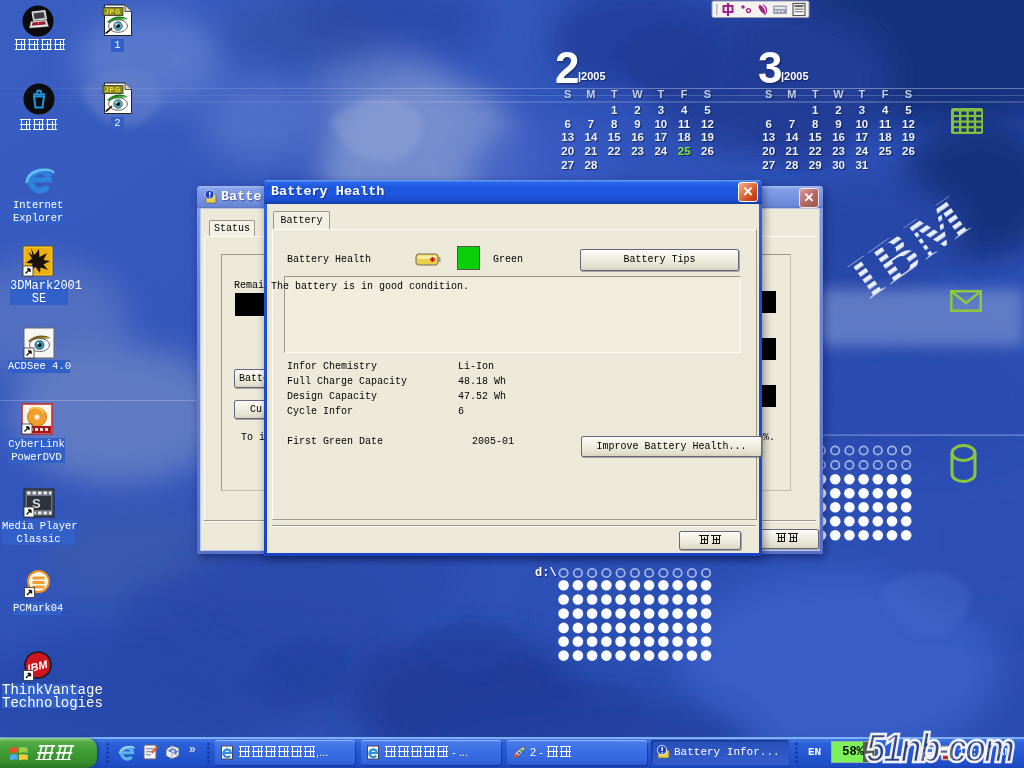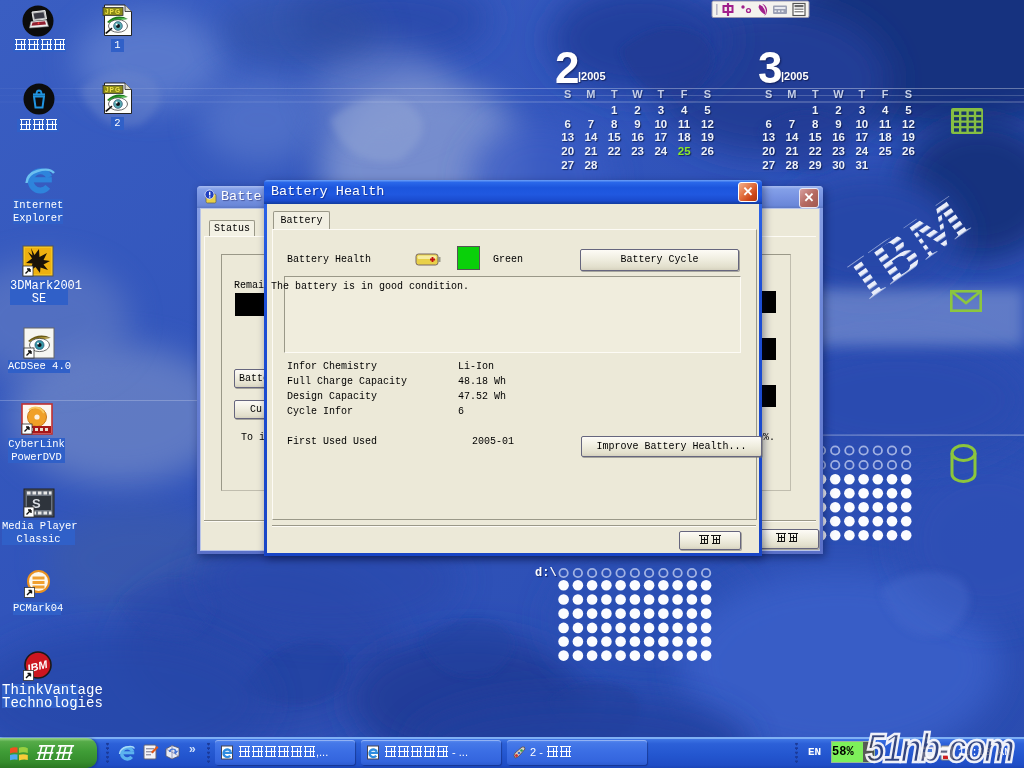--- a/index.html
+++ b/index.html
@@ -27,21 +27,21 @@
 .bignum{font-size:44px;font-weight:bold;line-height:1;text-shadow:1px 1px 2px rgba(0,0,30,.5)}
 .yr{font-size:11px;font-weight:bold;text-shadow:1px 1px 1px rgba(0,0,30,.5)}
 .crow{position:absolute;display:flex}
 .crow span{display:inline-block;width:23.3px;text-align:center;font-size:11.5px;font-weight:bold;color:#eef2fa;text-shadow:1px 1px 1px rgba(10,20,60,.75)}
 .crow.hdr span{color:#c4cfe8;font-size:11px;text-shadow:1px 1px 1px rgba(10,20,60,.5)}
 
 .dlg{position:absolute;box-shadow:2px 3px 8px rgba(0,10,50,.45)}
 .tbar{position:absolute;left:0;top:0;right:0;height:24px;border-radius:4px 4px 0 0;
 background:linear-gradient(180deg,#6ea2f8 0%,#2a68ea 10%,#1c55dd 32%,#2058e0 60%,#1a4bce 86%,#123c9e 100%);}
 .tbar.inact{background:linear-gradient(180deg,#a8bcf0 0%,#84a0e8 14%,#7893e2 50%,#6a87d8 88%,#5c78c4 100%)}
-.ttext{position:absolute;left:6px;top:3.5px;color:#fff;font-family:"Liberation Mono",monospace;font-weight:normal;font-size:13.5px;letter-spacing:0px;text-shadow:1px 1px 1px rgba(0,0,60,.4)}
+.ttext{position:absolute;left:6px;top:3.5px;color:#fff;font-family:"Liberation Mono",monospace;font-weight:bold;font-size:13.5px;letter-spacing:0px;text-shadow:1px 1px 1px rgba(0,0,60,.4)}
 .xbtn{position:absolute;width:20px;height:20px;top:2px;border-radius:3px;border:1px solid #fff;
 background:linear-gradient(135deg,#f4b08c 0%,#e2703f 45%,#cc4518 75%,#b03a10 100%);color:#fff;text-align:center;line-height:18px;font-size:13px;font-weight:bold}
 .xbtn.inact{background:linear-gradient(135deg,#d8a0a0 0%,#b66a62 50%,#a05850 100%);border-color:#e8e8f4}
 .dbody{position:absolute;background:#ece9d8}
 .btn{position:absolute;overflow:hidden;background:linear-gradient(180deg,#fdfbf6 0%,#f0eee0 45%,#e2dfcc 85%,#d6d2bf 100%);border:1px solid #66667e;border-radius:2px;box-shadow:1px 1px 0 rgba(110,110,110,.55);text-align:center;font-family:"Liberation Mono",monospace;font-size:10px;color:#000}
 .mono{font-family:"Liberation Mono",monospace;font-size:10px;color:#000}
 .tbtn{position:absolute;top:3px;height:25px;border-radius:3px;background:linear-gradient(180deg,#5a8cf0 0%,#4679e8 12%,#3b6ee4 45%,#3465de 85%,#2d5bd0 100%);box-shadow:inset 0 1px 0 rgba(255,255,255,.35),1px 1px 1px rgba(0,0,40,.3);color:#fff;font-size:11px;line-height:25px;white-space:nowrap;overflow:hidden}
 .tbtn.prs{background:linear-gradient(180deg,#2850b8 0%,#2e57c4 50%,#3560cc 100%);box-shadow:inset 1px 1px 2px rgba(0,0,50,.5)}
 .grip{width:4px;height:21px;background:radial-gradient(circle 1.3px at 1.5px 2px,#1a3a9a 1.2px,transparent 1.3px) 0 0/4px 4.4px repeat-y}
 
@@ -591,32 +591,32 @@
 <div class="abs" style="left:8px;top:49px;width:485px;height:291px;border:1px solid #9a9888;border-top-color:#fdfbf5;border-left-color:#fdfbf5;background:#ece9d8"></div>
 <div class="mono abs" style="left:23px;top:74px">Battery Health</div>
 <svg class="abs" style="left:151px;top:71px" width="27" height="16">
 <rect x="1" y="3" width="22" height="11" rx="2.5" fill="#e8d048" stroke="#766" stroke-width="1"></rect>
 <rect x="2.5" y="4.5" width="19" height="3.5" rx="1.5" fill="#f6eda0"></rect>
 <rect x="23" y="6" width="2.5" height="5" fill="#998"></rect>
 <path d="M17.5 6 L17.5 11 M15 8.5 L20 8.5" stroke="#c01010" stroke-width="1.8"></path>
 </svg>
 <div class="abs" style="left:193px;top:66px;width:23px;height:24px;background:#0ad00a;border:1px solid #555"></div>
 <div class="mono abs" style="left:229px;top:74px">Green</div>
-<div class="btn" style="left:316px;top:69px;width:159px;height:22px;line-height:20px">Battery Cycle</div>
+<div class="btn" style="left:316px;top:69px;width:159px;height:22px;line-height:20px">Battery Tips</div>
 <div class="abs" style="left:20px;top:96px;width:457px;height:77px;background:#f0eddd;border:1px solid #9a9888;border-bottom-color:#fdfbf5;border-right-color:#fdfbf5"></div>
 <div class="mono abs" style="left:7px;top:101px">The battery is in good condition.</div>
 <div class="mono abs" style="left:23px;top:181px">Infor Chemistry</div>
       <div class="mono abs" style="left:194px;top:181px">Li-Ion</div>
 <div class="mono abs" style="left:23px;top:196px">Full Charge Capacity</div>
       <div class="mono abs" style="left:194px;top:196px">48.18 Wh</div>
 <div class="mono abs" style="left:23px;top:211px">Design Capacity</div>
       <div class="mono abs" style="left:194px;top:211px">47.52 Wh</div>
 <div class="mono abs" style="left:23px;top:226px">Cycle Infor</div>
       <div class="mono abs" style="left:194px;top:226px">6</div>
-<div class="mono abs" style="left:23px;top:256px">First Used Used</div>
+<div class="mono abs" style="left:23px;top:256px">First Green Date</div>
       <div class="mono abs" style="left:208px;top:256px">2005-01</div>
 <div class="btn" style="left:317px;top:256px;width:181px;height:21px;line-height:19px">Improve Battery Health...</div>
 <div class="abs" style="left:8px;top:345px;width:484px;height:2px;border-top:1px solid #9a9888;border-bottom:1px solid #fdfbf5"></div>
 <div class="btn" style="left:415px;top:351px;width:62px;height:19px;line-height:17px"><i class="zhb"></i><i class="zhb"></i></div>
 </div>
 
 <div class="abs" id="tbar" style="left:0;top:737px;width:1024px;height:31px;background:linear-gradient(180deg,#6296ee 0%,#3d74e4 8%,#2c60d8 22%,#2457d0 55%,#1f4dc6 90%,#1a45b8 100%)">
 <div class="abs" style="left:0;top:0;width:1024px;height:1.5px;background:#7fb0f4"></div>
 <div class="abs" style="left:0;top:1px;width:97px;height:30px;border-radius:0 10px 10px 0;background:linear-gradient(180deg,#98d488 0%,#55ab48 12%,#3f9c36 45%,#358c2c 80%,#2a7822 100%);box-shadow:1px 0 3px rgba(0,0,30,.4)">
 <svg class="abs" style="left:9px;top:6px" width="20" height="19" viewBox="0 0 20 19">
@@ -656,23 +656,29 @@
           <rect x="1.5" y="1" width="11" height="13" fill="#fff" stroke="#445"></rect>
           <path d="M10.8 6.8 A 3.8 3.8 0 1 0 10.2 10.8" fill="none" stroke="#2e8ce0" stroke-width="2.4"></path>
           <rect x="3.8" y="6.8" width="8.4" height="2.2" fill="#2e8ce0"></rect>
         </svg><span style="vertical-align:1px"><i class="zh"></i><i class="zh"></i><i class="zh"></i><i class="zh"></i><i class="zh"></i> - ...</span></div>
 <div class="tbtn" style="left:507px;width:140px"><svg width="15" height="15" style="margin:0 3px 0 5px;vertical-align:-3px">
           <path d="M3 13 Q1 10 3 8 L10 2 Q13 1 13 4 L7 11 Q5 13 3 13 Z" fill="#d8d4c8" stroke="#544" stroke-width="0.8"></path>
           <circle cx="4.5" cy="10.5" r="1.5" fill="#d03030"></circle>
           <circle cx="7" cy="8" r="1.3" fill="#3868d0"></circle>
           <circle cx="9.5" cy="5.5" r="1.3" fill="#30a040"></circle>
         </svg><span style="vertical-align:1px">2 - <i class="zh"></i><i class="zh"></i></span></div>
+<div class="tbtn prs" style="left:651px;width:138px"><svg width="15" height="15" style="margin:0 3px 0 5px;vertical-align:-3px">
+          <rect x="2" y="6" width="11" height="8" rx="1.5" fill="#e8d048" stroke="#665" stroke-width="0.8"></rect>
+          <circle cx="6" cy="6" r="4.6" fill="#2040c0" stroke="#fff" stroke-width="0.8"></circle>
+          <rect x="5.4" y="3" width="1.4" height="4" fill="#fff"></rect>
+          <rect x="5.4" y="8" width="1.4" height="1.4" fill="#fff"></rect>
+        </svg><span style="font-family:'Liberation Mono',monospace;font-size:11px;vertical-align:1px">Battery Infor...</span></div>
 <div class="abs grip" style="left:795px;top:5px"></div>
 <div class="abs" style="left:808px;top:9px;color:#fff;font-size:11px;font-family:'Liberation Mono',monospace;font-weight:bold">EN</div>
-<div class="abs" style="left:831px;top:4px;width:44px;height:22px;background:linear-gradient(90deg,#7df05a 0%,#7df05a 74%,#5a5f5a 74%,#4a4f4a 100%);border:1px solid #9ab49a;color:#000;font-size:12px;font-weight:bold;text-align:left;line-height:20px;font-family:'Liberation Mono',monospace">58%</div>
+<div class="abs" style="left:831px;top:4px;width:44px;height:22px;background:linear-gradient(90deg,#7df05a 0%,#7df05a 74%,#5a5f5a 74%,#4a4f4a 100%);border:1px solid #9ab49a;color:#000;font-size:12px;font-weight:bold;text-align:center;line-height:20px;font-family:'Liberation Mono',monospace">58%</div>
 <svg class="abs" style="left:920px;top:8px" width="16" height="16">
         <rect x="1" y="2" width="13" height="12" rx="1" fill="#e8ecf8" stroke="#99b"></rect>
         <rect x="3" y="4" width="9" height="3" fill="#4878d8"></rect>
       </svg>
 <svg class="abs" style="left:939px;top:8px" width="17" height="17">
         <rect x="2" y="1" width="12" height="14" rx="1" fill="#f0f0ec" stroke="#888"></rect>
         <rect x="3.5" y="3" width="9" height="6" fill="#c8ccd8"></rect>
         <rect x="4" y="10.5" width="5" height="3.5" fill="#d02020"></rect>
       </svg>
 <div class="abs" style="left:958px;top:9px;color:#fff;font-size:11px;font-family:'Liberation Mono',monospace">11:18 AM</div>

